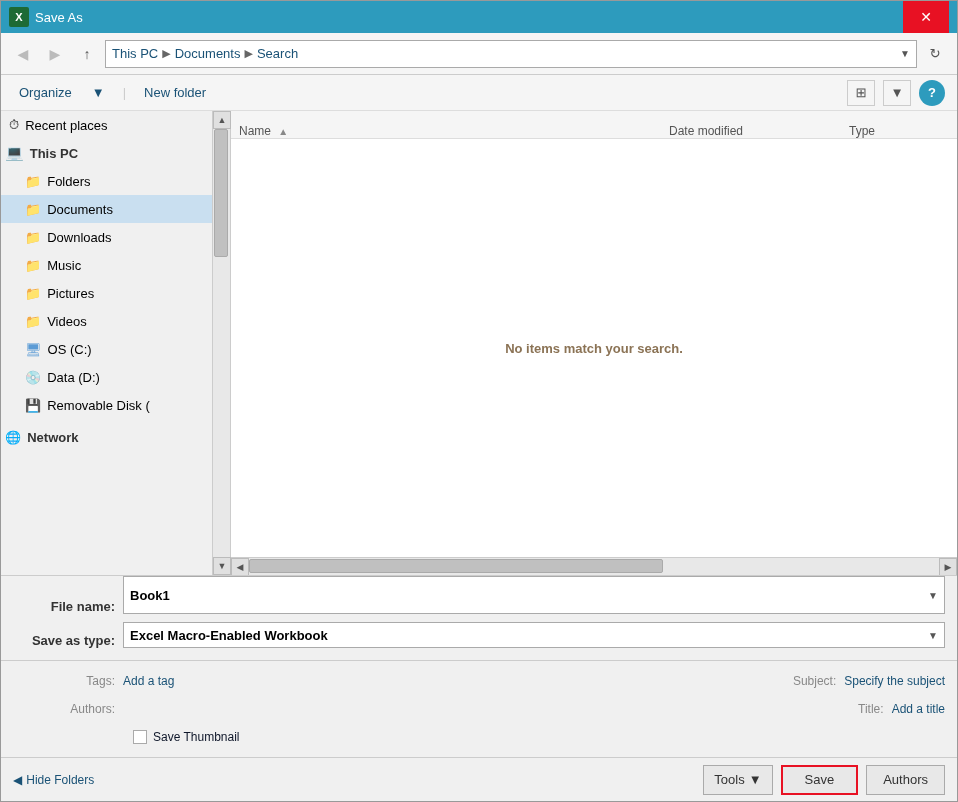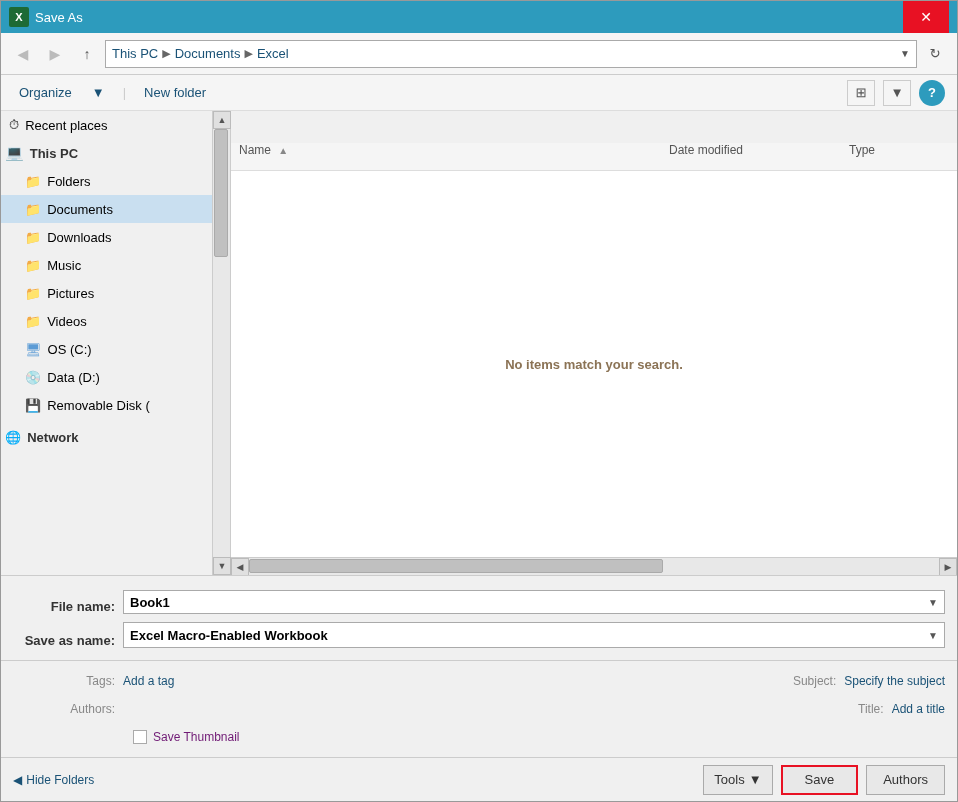--- a/index.html
+++ b/index.html
@@ -222,26 +222,25 @@
     .sidebar-item.section-header { font-weight: 600; color: #333; padding-left: 4px; }
     
     .file-area {
       flex: 1;
       display: flex;
       flex-direction: column;
       overflow: hidden;
     }
     .file-header {
       display: flex;
-      align-items: flex-start;
+      align-items: flex-end;
       height: 28px;
       padding: 0 8px;
       border-bottom: 1px solid #ddd;
       background: #f5f5f5;
-      margin-top: 32px;
     }
     .file-header-col {
       color: #555;
       font-size: 12px;
       cursor: pointer;
     }
     .file-header-col.name { flex: 1; }
     .file-header-col.date { width: 180px; }
     .file-header-col.type { width: 100px; }
     .sort-arrow { color: #888; font-size: 10px; margin-left: 4px; }
@@ -357,21 +356,21 @@
     }
     .form-label {
       width: 110px;
       text-align: right;
       padding-right: 8px;
       color: #333;
       font-size: 13px;
     }
     .form-input {
       flex: 1;
-      height: 24px;
+      height: 38px;
       border: 1px solid #aaa;
       background: white;
       display: flex;
       align-items: center;
       padding: 0 6px;
       font-size: 13px;
     }
     .form-select {
       flex: 1;
       height: 26px;
@@ -431,21 +430,21 @@
     }
     .thumb-checkbox {
       width: 14px;
       height: 14px;
       border: 1px solid #aaa;
       background: white;
       margin-right: 6px;
       flex-shrink: 0;
     }
     .thumb-label {
-      color: #701a75;
+      color: #0f172a;
       font-size: 12px;
       cursor: pointer;
     }
     
     .action-bar {
       background: #f0f0f0;
       height: 44px;
       display: flex;
       align-items: center;
       padding: 0 12px;
@@ -517,21 +516,21 @@
 
   <div class="nav-bar">
     <button class="nav-btn disabled">◀</button>
     <button class="nav-btn disabled">▶</button>
     <button class="nav-btn">↑</button>
     <div class="breadcrumb-container">
       <span class="breadcrumb-item">This PC</span>
       <span class="breadcrumb-sep">▶</span>
       <span class="breadcrumb-item">Documents</span>
       <span class="breadcrumb-sep">▶</span>
-      <span class="breadcrumb-item">Excel</span>
+      <span class="breadcrumb-item">Search</span>
       <span class="breadcrumb-dropdown select-arrow">▼</span>
     </div>
     <button class="refresh-btn">↻</button>
   </div>
 
   <div class="toolbar">
     <button class="toolbar-btn">
       <span>Organize</span>
       <span>▼</span>
     </button>
@@ -653,21 +652,21 @@
 
   <div class="form-area">
     <div class="form-row">
       <span class="form-label">File name:</span>
       <div class="form-input">
         <span>Book1</span>
         <span class="select-arrow">▼</span>
       </div>
     </div>
     <div class="form-row">
-      <span class="form-label">Save as name:</span>
+      <span class="form-label">Save as type:</span>
       <div class="form-select">
         <span>Excel Macro-Enabled Workbook</span>
         <span class="select-arrow">▼</span>
       </div>
     </div>
   </div>
 
   <div class="meta-area">
     <div class="meta-row">
       <span class="meta-label">Tags:</span>

